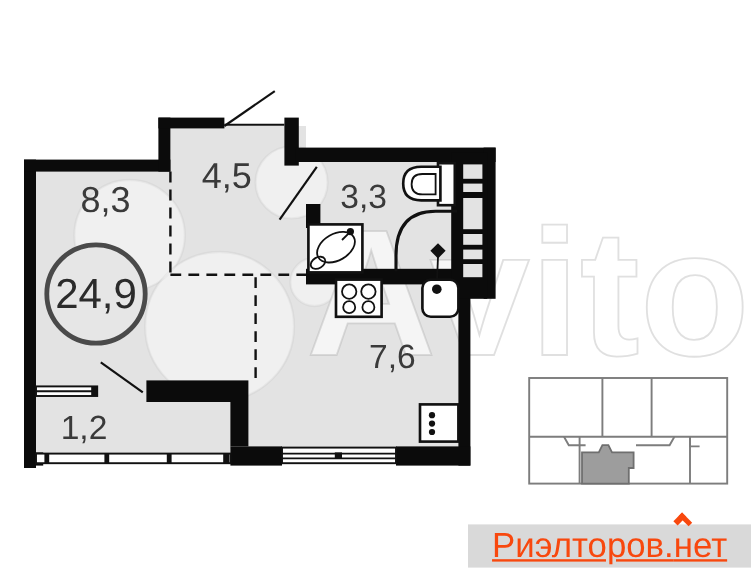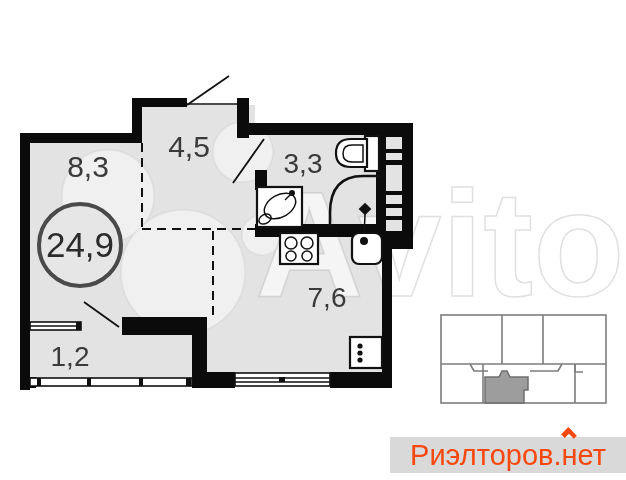--- a/index.html
+++ b/index.html
@@ -18,21 +18,21 @@
   .room-label-sm{font-family:"Liberation Sans",sans-serif;font-size:28px;fill:#3a3a3a;text-anchor:middle;}
   .total-label{font-family:"Liberation Sans",sans-serif;font-size:35px;font-weight:500;fill:#2b2b2b;text-anchor:middle;}
   .wm-circle{fill:rgba(255,255,255,0.45);stroke:rgba(0,0,0,0.035);stroke-width:2;}
   .wm-text{font-family:"Liberation Sans",sans-serif;font-size:150px;font-weight:bold;text-anchor:middle;
            fill:rgba(255,255,255,0.65);stroke:rgba(165,165,165,0.35);stroke-width:1.5;}
   .mini{stroke:#7d7d7d;stroke-width:1.6;fill:none;}
   .mini-fill{fill:#ffffff;stroke:#7d7d7d;stroke-width:1.6;}
   .mini-hl{fill:#9d9d9d;stroke:#6f6f6f;stroke-width:1.5;}
   .realtor{position:absolute;left:390px;top:437px;width:236px;height:36px;background:#d9d9d9;
            display:flex;align-items:center;justify-content:center;
-           color:#f8480e;font-size:29px;line-height:36px;white-space:nowrap;}
+           color:#f8480e;font-size:29px;line-height:36px;white-space:nowrap;text-decoration:underline;}
   .house{position:relative;display:inline-block;}
   .house .roof{position:absolute;top:-8px;left:50%;width:12px;height:12px;box-sizing:border-box;
         border-left:5px solid #f8480e;border-top:5px solid #f8480e;
         transform:translateX(-50%) rotate(45deg) scaleY(0.85);}
 </style>
 </head>
 <body>
 
 <div class="stage">
   <svg width="626" height="480" viewBox="0 0 626 480">

